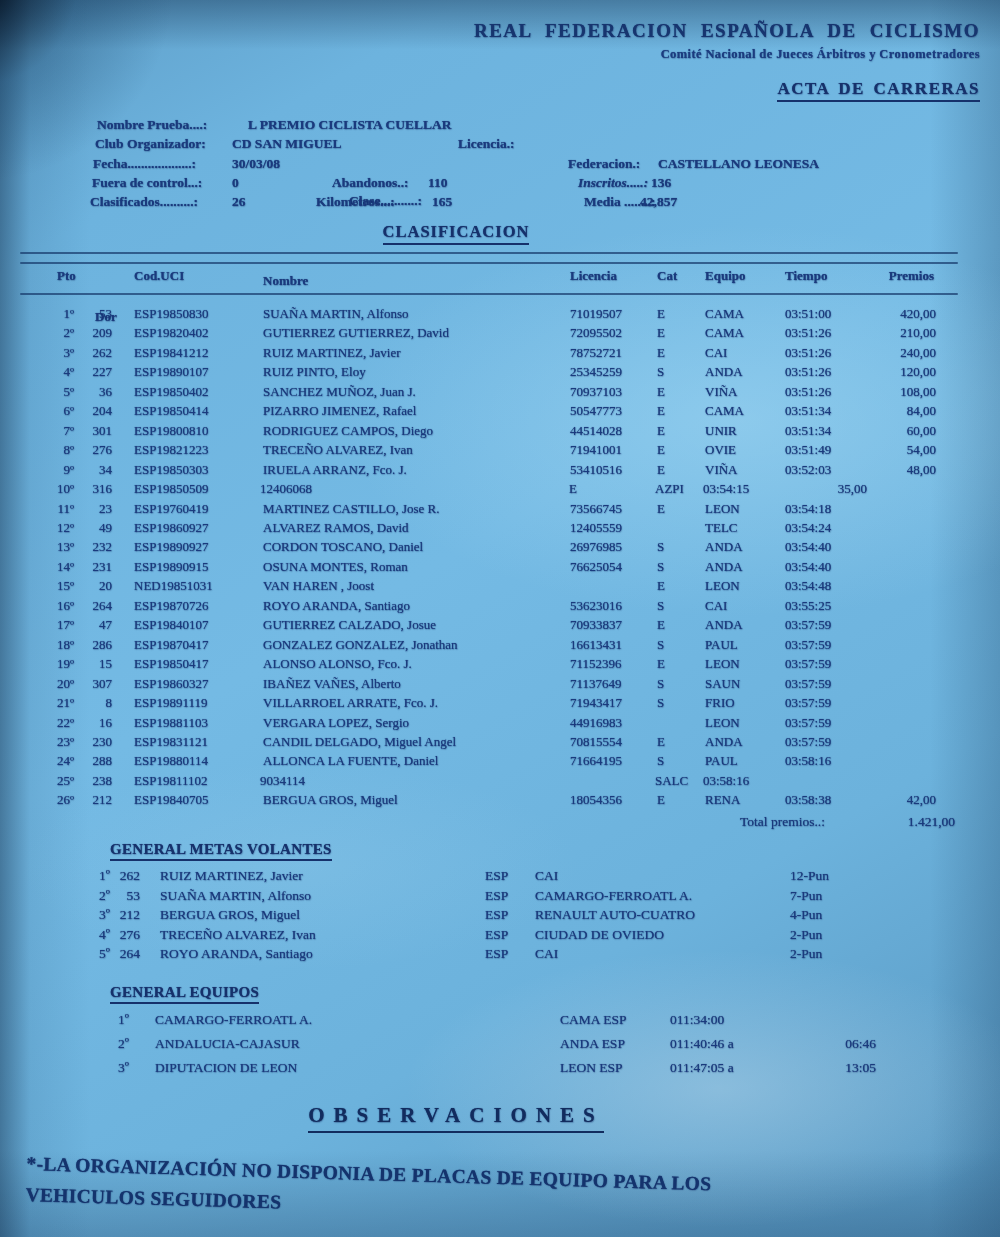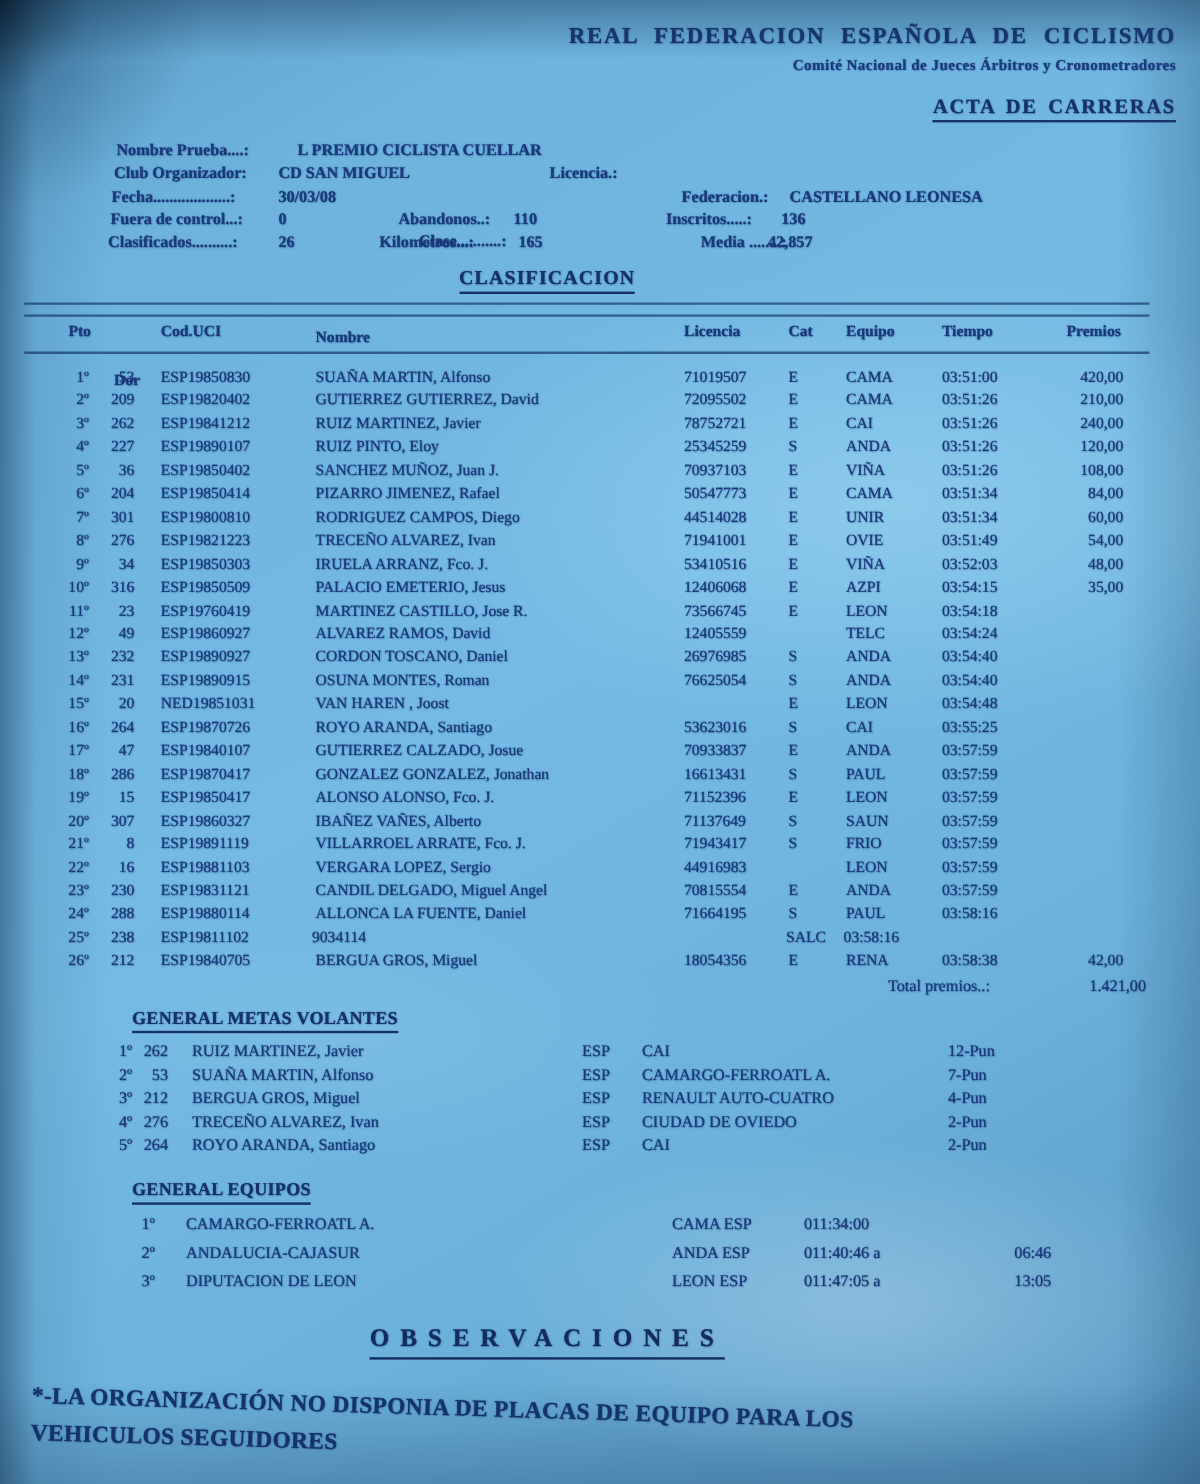--- a/index.html
+++ b/index.html
@@ -84,21 +84,21 @@
     <span class="abs field b ink" style="top:136px;left:458px;">Licencia.:</span>
     <span class="abs field b ink" style="top:156px;left:93px;">Fecha...................:</span>
     <span class="abs field b ink" style="top:156px;left:232px;">30/03/08</span>
     <span class="abs field b ink" style="top:156px;left:349px;margin-top:37px;">Clase...........:</span>
     <span class="abs field b ink" style="top:156px;left:568px;">Federacion.:</span>
     <span class="abs field b ink" style="top:156px;left:658px;">CASTELLANO LEONESA</span>
     <span class="abs field b ink" style="top:175px;left:92px;">Fuera de control...:</span>
     <span class="abs field b ink" style="top:175px;left:232px;">0</span>
     <span class="abs field b ink" style="top:175px;left:332px;">Abandonos..:</span>
     <span class="abs field b ink" style="top:175px;left:428px;">110</span>
-    <span class="abs field b ink" style="top:175px;left:555px;">Inscritos.....:</span>
+    <span class="abs field b ink" style="top:175px;left:578px;font-style:italic;">Inscritos.....:</span>
     <span class="abs field b ink" style="top:175px;left:651px;">136</span>
     <span class="abs field b ink" style="top:194px;left:90px;">Clasificados..........:</span>
     <span class="abs field b ink" style="top:194px;left:232px;">26</span>
     <span class="abs field b ink" style="top:194px;left:316px;">Kilometros...:</span>
     <span class="abs field b ink" style="top:194px;left:432px;">165</span>
     <span class="abs field b ink" style="top:194px;left:584px;">Media ........:</span>
     <span class="abs field b ink" style="top:194px;left:640px;">42,857</span>
 
     <div class="abs clas-title b ink"><span>CLASIFICACION</span></div>
     <div class="rule" style="top:252px;"></div>
@@ -214,21 +214,20 @@
           <span class="c-lic">53410516</span>
           <span class="c-cat">E</span>
           <span class="c-equ">VIÑA</span>
           <span class="c-tie">03:52:03</span>
           <span class="c-pre">48,00</span>
         </div>
         <div class="cgrid">
           <span class="c-pto">10º</span>
           <span class="c-dor">316</span>
           <span class="c-cod">ESP19850509</span>
-          <span class="c-nombre">PALACIO EMETERIO, Jesus</span>
           <span class="c-lic">12406068</span>
           <span class="c-cat">E</span>
           <span class="c-equ">AZPI</span>
           <span class="c-tie">03:54:15</span>
           <span class="c-pre">35,00</span>
         </div>
         <div class="cgrid">
           <span class="c-pto">11º</span>
           <span class="c-dor">23</span>
           <span class="c-cod">ESP19760419</span>

